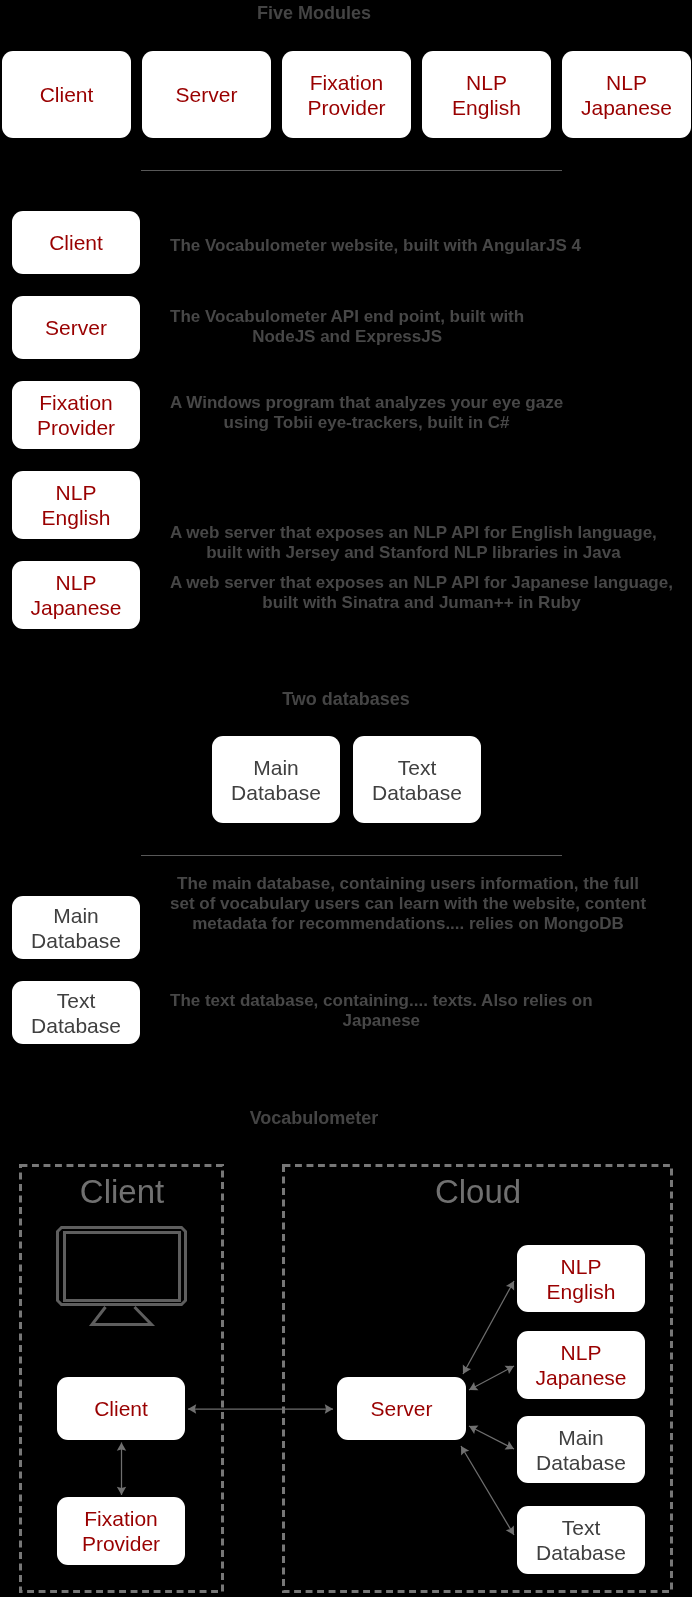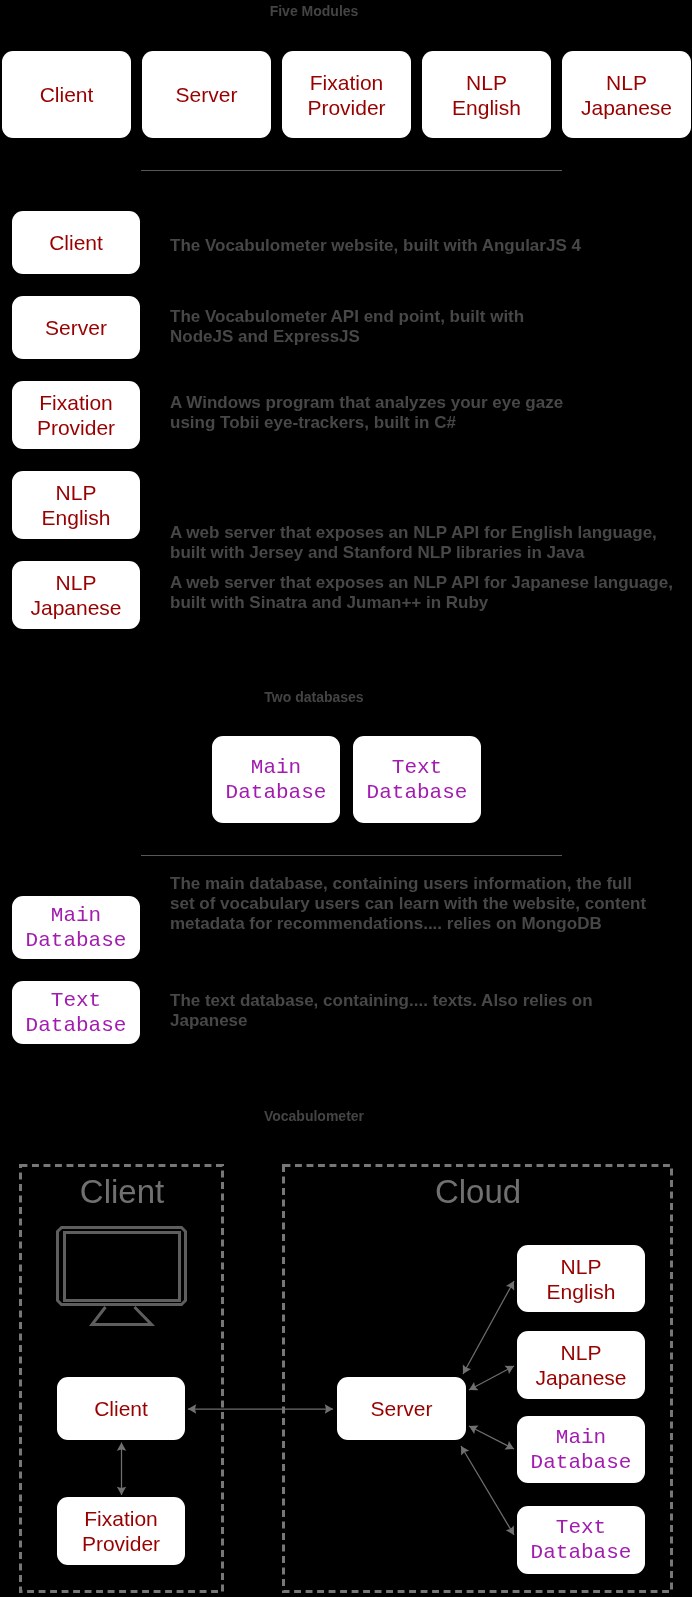--- a/index.html
+++ b/index.html
@@ -1,25 +1,25 @@
 <!DOCTYPE html>
 <html><head>
 <meta charset="utf-8">
 <style>
   html,body{margin:0;padding:0;background:#000;}
   body{width:692px;height:1597px;position:relative;overflow:hidden;
        font-family:"Liberation Sans",sans-serif;}
-  .sec-title,.card,.desc,.zone-title{transform:translateZ(0);will-change:transform;}
+  .sec-title,.card,.desc,.zone-title{transform:translateZ(0);will-change:transform;text-align:center;}
   .sec-title{position:absolute;left:0;width:628px;text-align:center;color:#444444;
-             font-weight:bold;font-size:14px;line-height:1;}
+             font-weight:bold;font-size:18px;line-height:1;}
   .card{position:absolute;background:#fff;border-radius:11px;display:flex;
         align-items:center;justify-content:center;text-align:center;
         font-size:21px;line-height:25px;white-space:pre-line;}
   .red{color:#990000;}
-  .gry{color:#a21caf;font-family:Liberation Mono, monospace;}
+  .gry{color:#404040;}
   .rule{position:absolute;height:1px;background:#585858;}
   .desc{position:absolute;color:#474747;font-size:17px;line-height:20px;
         font-weight:bold;white-space:pre-line;}
   .zone-title{position:absolute;color:#707070;font-size:33px;line-height:1;
               text-align:center;}
   svg{position:absolute;left:0;top:0;overflow:visible;}
 </style>
 </head>
 <body>
 
@@ -51,21 +51,21 @@
 <div class="card red" style="left:12px;top:471px;width:128px;height:68px;">NLP
 English</div>
 <div class="desc" style="left:170px;top:483px;margin-top:40px;">A web server that exposes an NLP API for English language,
 built with Jersey and Stanford NLP libraries in Java</div>
 
 <div class="card red" style="left:12px;top:561px;width:128px;height:68px;">NLP
 Japanese</div>
 <div class="desc" style="left:170px;top:573px;">A web server that exposes an NLP API for Japanese language,
 built with Sinatra and Juman++ in Ruby</div>
 
-<div class="sec-title" style="top:690px;">Two databases</div>
+<div class="sec-title" style="top:690px;padding-left:32px;">Two databases</div>
 
 <div class="card gry" style="left:212px;top:736px;width:128px;height:87px;">Main
 Database</div>
 <div class="card gry" style="left:353px;top:736px;width:128px;height:87px;">Text
 Database</div>
 
 <div class="rule" style="left:141px;top:855px;width:421px;"></div>
 
 <div class="card gry" style="left:12px;top:896px;width:128px;height:63px;">Main
 Database</div>

